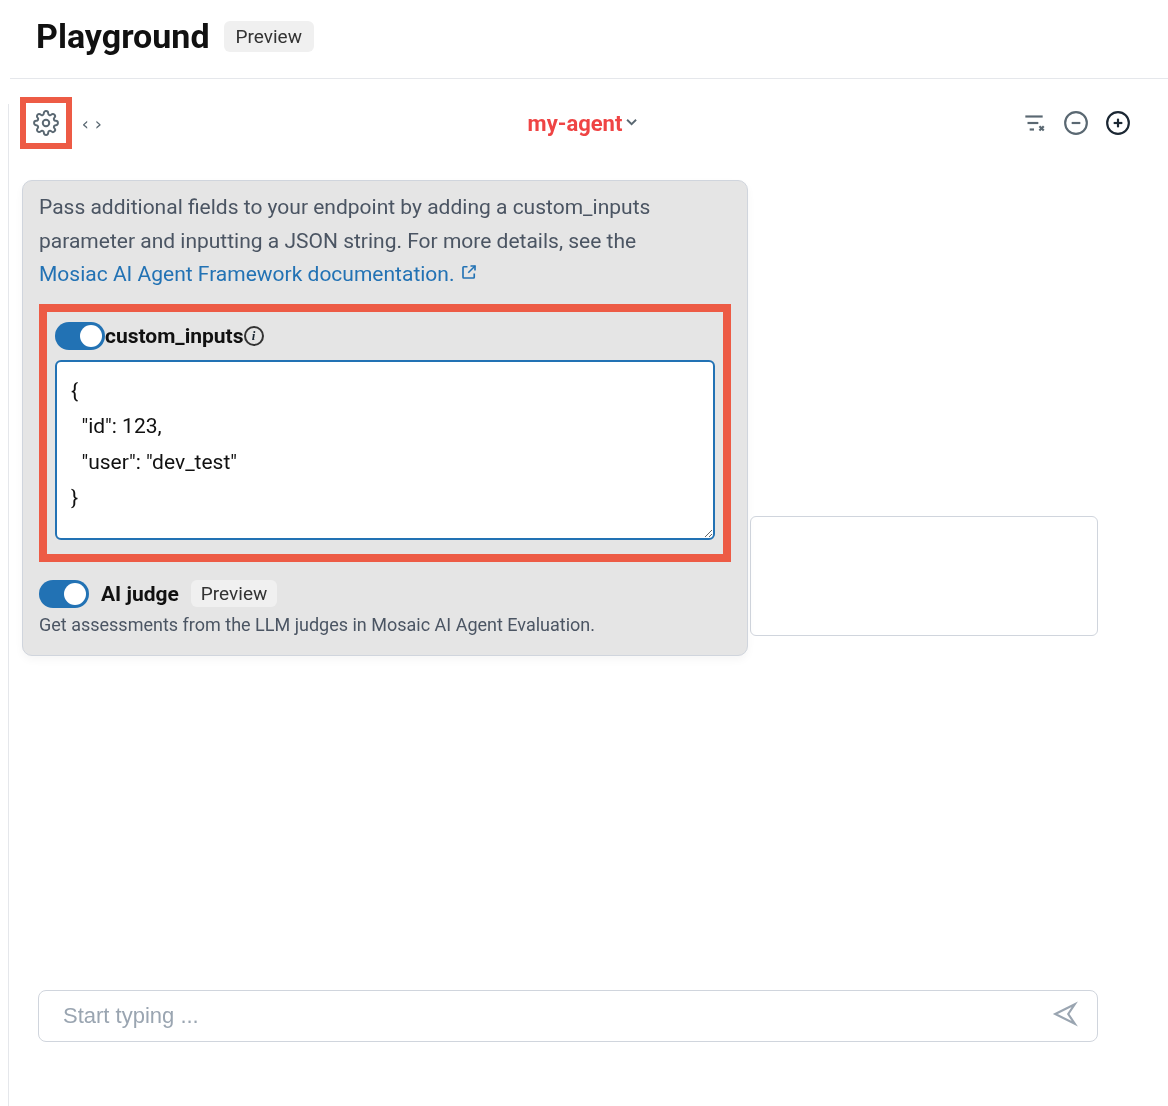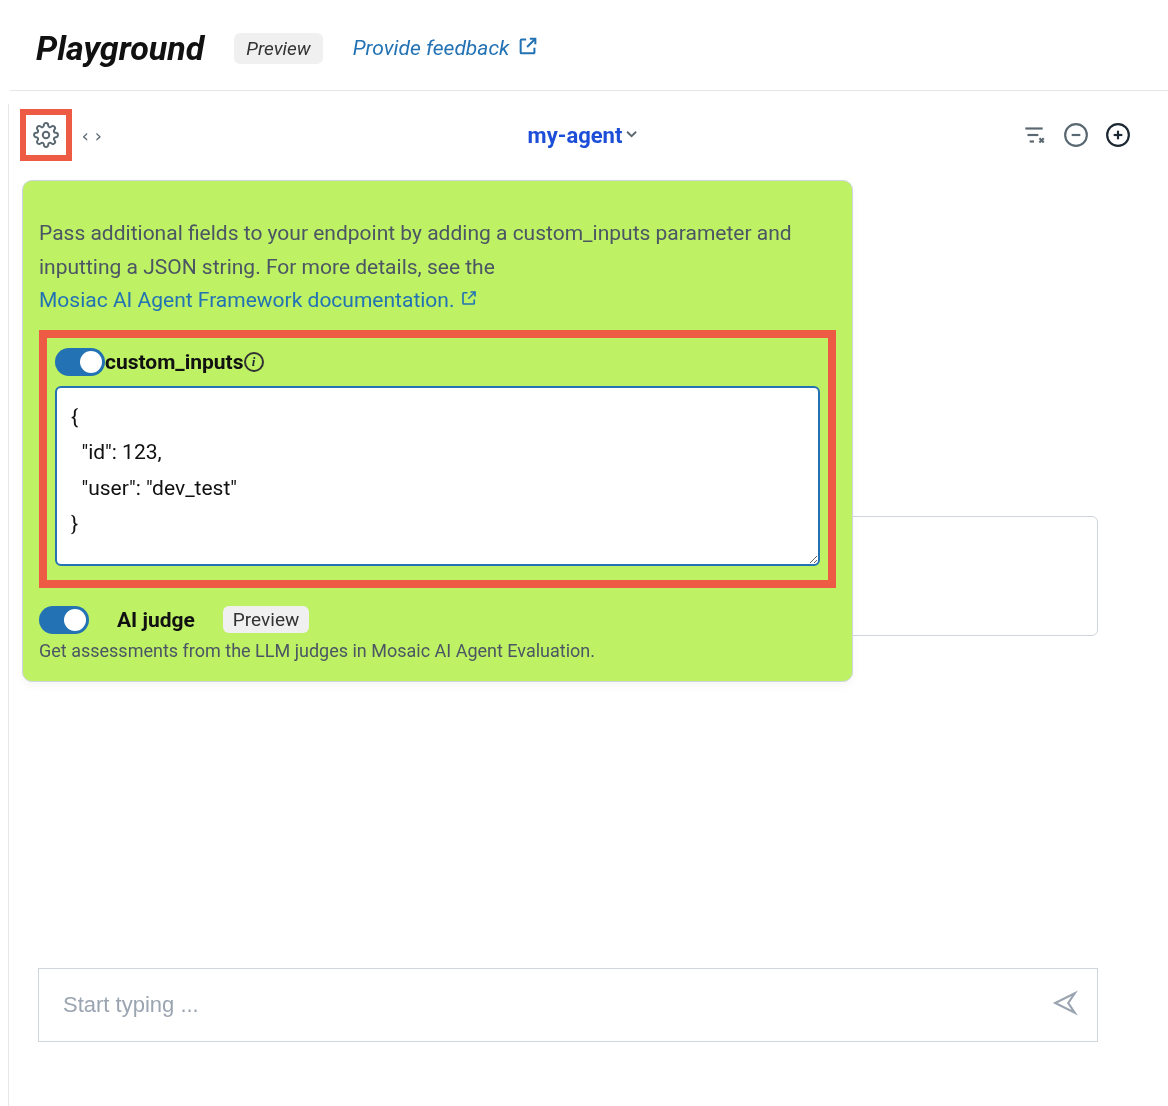--- a/index.html
+++ b/index.html
@@ -5,25 +5,24 @@
     * { box-sizing: border-box; margin: 0; padding: 0; }
     body {
       font-family: -apple-system, BlinkMacSystemFont, "Segoe UI", Roboto, Helvetica, Arial, sans-serif;
       background: #fff;
       color: #1b2733;
       width: 1168px;
       height: 1106px;
       position: relative;
     }
     .header {
-      padding: 28px 36px 22px 36px;
+      padding: 16px 36px 22px 36px;
       display: flex;
       align-items: center;
-      gap: 30px;
-      font-style: italic;
+      gap: 14px;
     }
     .header h1 {
       font-size: 34px;
       font-weight: 700;
       color: #111;
     }
     .badge-preview {
       background: #f0f0f0;
       color: #333;
       border-radius: 6px;
@@ -75,46 +74,46 @@
     }
     .agent-select {
       position: absolute;
       left: 50%;
       transform: translateX(-50%);
       display: inline-flex;
       align-items: center;
       gap: 0;
       font-size: 22px;
       font-weight: 700;
-      color: #1d4ed8;
+      color: #ef4444;
       cursor: pointer;
     }
     .agent-select svg { width: 18px; height: 18px; }
     .toolbar-right {
       margin-left: auto;
       display: inline-flex;
       align-items: center;
       gap: 14px;
     }
     .icon-btn {
       width: 28px; height: 28px;
       display: inline-flex; align-items: center; justify-content: center;
       cursor: pointer;
       color: #5a6872;
     }
     .icon-btn svg { width: 26px; height: 26px; }
     .settings-panel {
       position: absolute;
       top: 180px;
       left: 22px;
-      width: 831px;
-      background: #bef264;
+      width: 726px;
+      background: #e5e5e5;
       border: 1px solid #d0d5dd;
       border-radius: 10px;
-      padding: 36px 16px 20px 16px;
+      padding: 10px 16px 20px 16px;
       box-shadow: 0 4px 8px rgba(0,0,0,0.04);
       z-index: 10;
     }
     .desc-text {
       font-size: 21px;
       line-height: 1.6;
       color: #4b5563;
     }
     .desc-text a {
       color: #2272b4;
@@ -129,21 +128,21 @@
       margin-top: 12px;
     }
     .toggle-row {
       display: flex;
       align-items: center;
       margin-bottom: 10px;
     }
     .toggle-row-plain {
       display: flex;
       align-items: center;
-      gap: 28px;
+      gap: 12px;
       margin-top: 18px;
       margin-bottom: 6px;
     }
     .switch {
       width: 50px; height: 28px;
       background: #2272b4;
       border-radius: 14px;
       position: relative;
       cursor: pointer;
       flex-shrink: 0;
@@ -210,23 +209,23 @@
       z-index: 1;
     }
     .input-wrap {
       position: absolute;
       bottom: 64px;
       left: 38px;
       right: 70px;
     }
     .input-box {
       width: 100%;
-      height: 74px;
+      height: 52px;
       border: 1px solid #d0d5dd;
-      border-radius: 0;
+      border-radius: 8px;
       padding: 0 62px 0 24px;
       font-size: 22px;
       color: #111;
       outline: none;
     }
     .input-box::placeholder {
       color: #9aa5b1;
     }
     .send-btn {
       position: absolute;
@@ -247,30 +246,20 @@
     }
   </style>
 </head>
 <body>
 
 <div class="left-border"></div>
 
 <div class="header">
   <h1>Playground</h1>
   <span class="badge-preview">Preview</span>
-  <a class="feedback-link">
-    <span>Provide feedback</span>
-    <span>
-      <svg viewBox="0 0 24 24" fill="none" stroke="currentColor" stroke-width="2.2">
-        <path d="M14 4h6v6"></path>
-          <path d="M20 4l-9 9"></path>
-          <path d="M19 14v5a1 1 0 0 1-1 1H5a1 1 0 0 1-1-1V6a1 1 0 0 1 1-1h5"></path>
-      </svg>
-    </span>
-  </a>
 </div>
 
 <div class="divider-h"></div>
 
 <div class="toolbar">
   <div class="gear-highlight">
     <span class="icon-btn">
       <svg viewBox="0 0 24 24" fill="none" stroke="currentColor" stroke-width="1.8">
         <circle cx="12" cy="12" r="3"></circle>
         <path d="M19.4 15a1.7 1.7 0 0 0 .34 1.87l.06.06a2 2 0 1 1-2.83 2.83l-.06-.06a1.7 1.7 0 0 0-1.87-.34 1.7 1.7 0 0 0-1 1.55V21a2 2 0 1 1-4 0v-.09a1.7 1.7 0 0 0-1-1.55 1.7 1.7 0 0 0-1.87.34l-.06.06a2 2 0 1 1-2.83-2.83l.06-.06A1.7 1.7 0 0 0 4.6 15a1.7 1.7 0 0 0-1.55-1H3a2 2 0 1 1 0-4h.09A1.7 1.7 0 0 0 4.64 9a1.7 1.7 0 0 0-.34-1.87l-.06-.06A2 2 0 1 1 7.07 4.24l.06.06A1.7 1.7 0 0 0 9 4.64h0a1.7 1.7 0 0 0 1-1.55V3a2 2 0 1 1 4 0v.09a1.7 1.7 0 0 0 1 1.55 1.7 1.7 0 0 0 1.87-.34l.06-.06a2 2 0 1 1 2.83 2.83l-.06.06A1.7 1.7 0 0 0 19.36 9h0a1.7 1.7 0 0 0 1.55 1H21a2 2 0 1 1 0 4h-.09a1.7 1.7 0 0 0-1.51 1z"></path>

